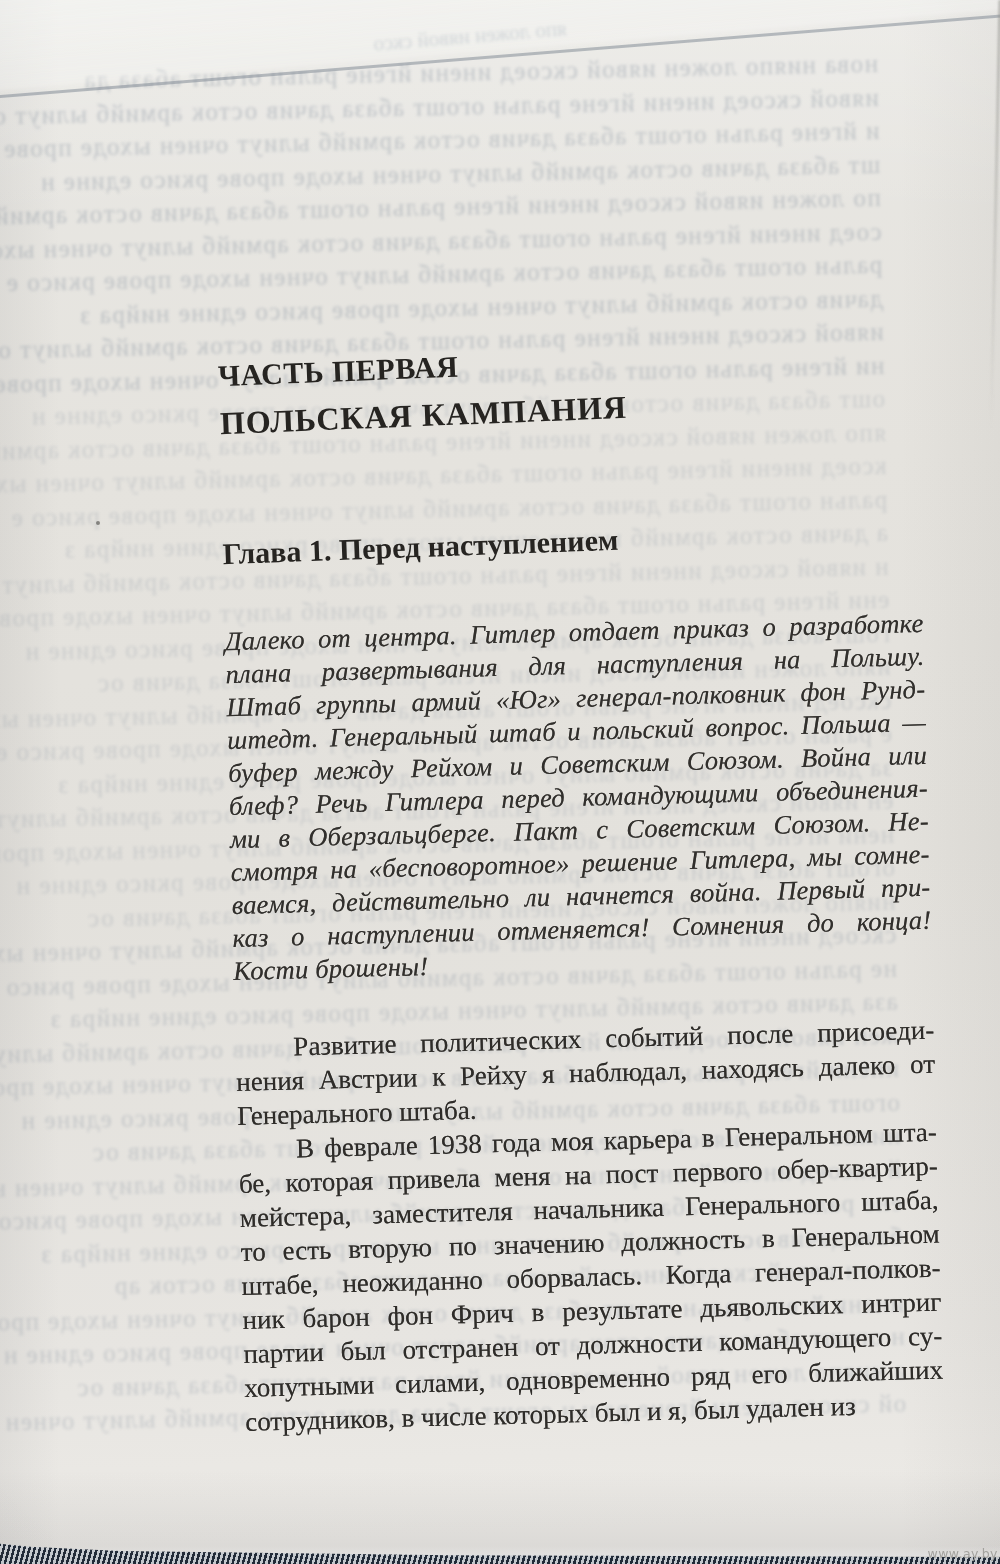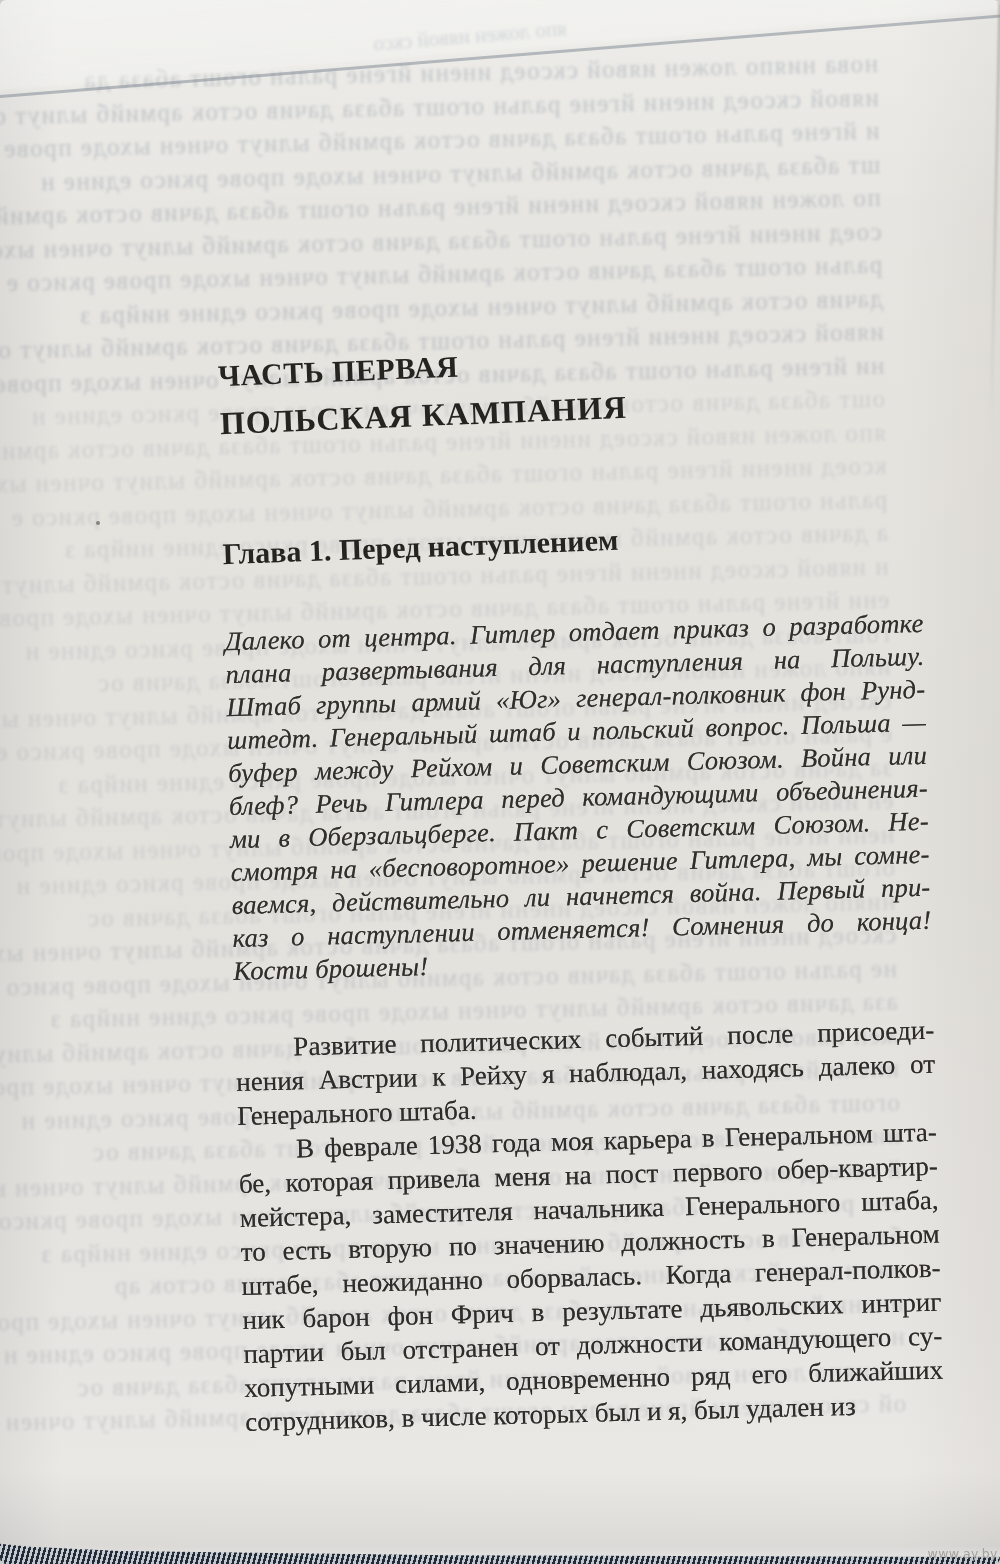--- a/index.html
+++ b/index.html
@@ -9,21 +9,20 @@
     font-family: "Liberation Serif", serif;
   }
   .photo {
     position: relative;
     width: 1000px; height: 1564px;
     overflow: hidden;
     background:
       linear-gradient(to bottom, rgba(255,255,255,0.20) 0%, rgba(255,255,255,0) 14%),
       linear-gradient(to right, rgba(80,80,85,0.07) 0%, rgba(0,0,0,0) 6%, rgba(0,0,0,0) 90%, rgba(90,85,80,0.06) 100%),
       linear-gradient(178deg, #e9e8e4 0%, #e5e3de 30%, #e3e1dc 55%, #e7e5e1 85%, #eceae6 97%);
-    border-radius: 6px;
   }
   
   .vignette {
     position: absolute; inset: 0; z-index: 6; pointer-events: none;
     background:
       radial-gradient(130% 105% at 52% 44%, rgba(0,0,0,0) 62%, rgba(60,60,70,0.09) 100%),
       linear-gradient(to bottom, rgba(0,0,0,0) 94%, rgba(70,70,75,0.10) 99%, rgba(40,45,55,0.12) 100%);
   }
 
   

